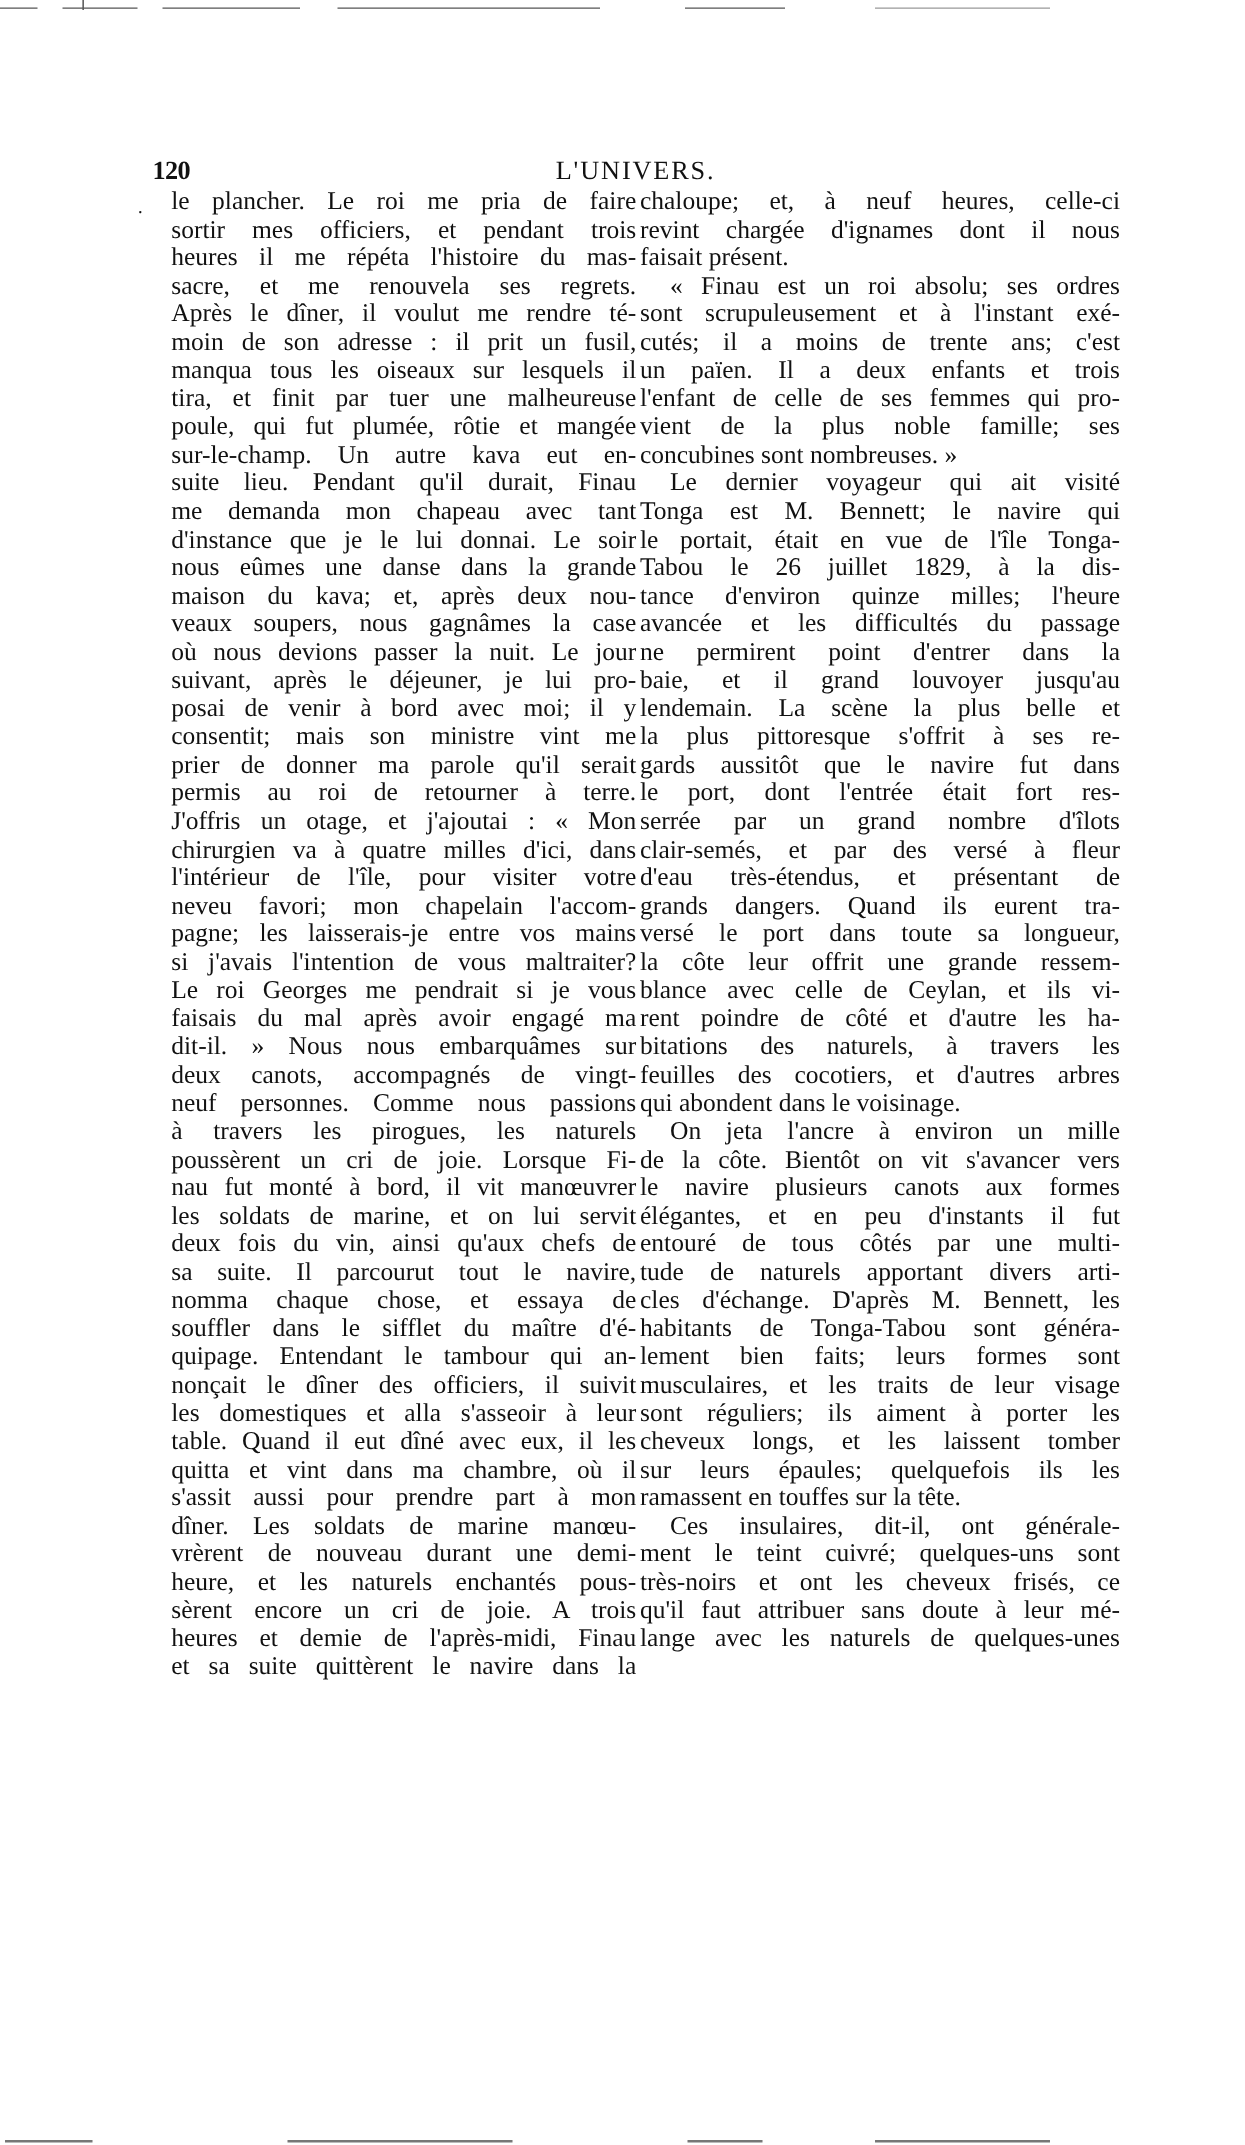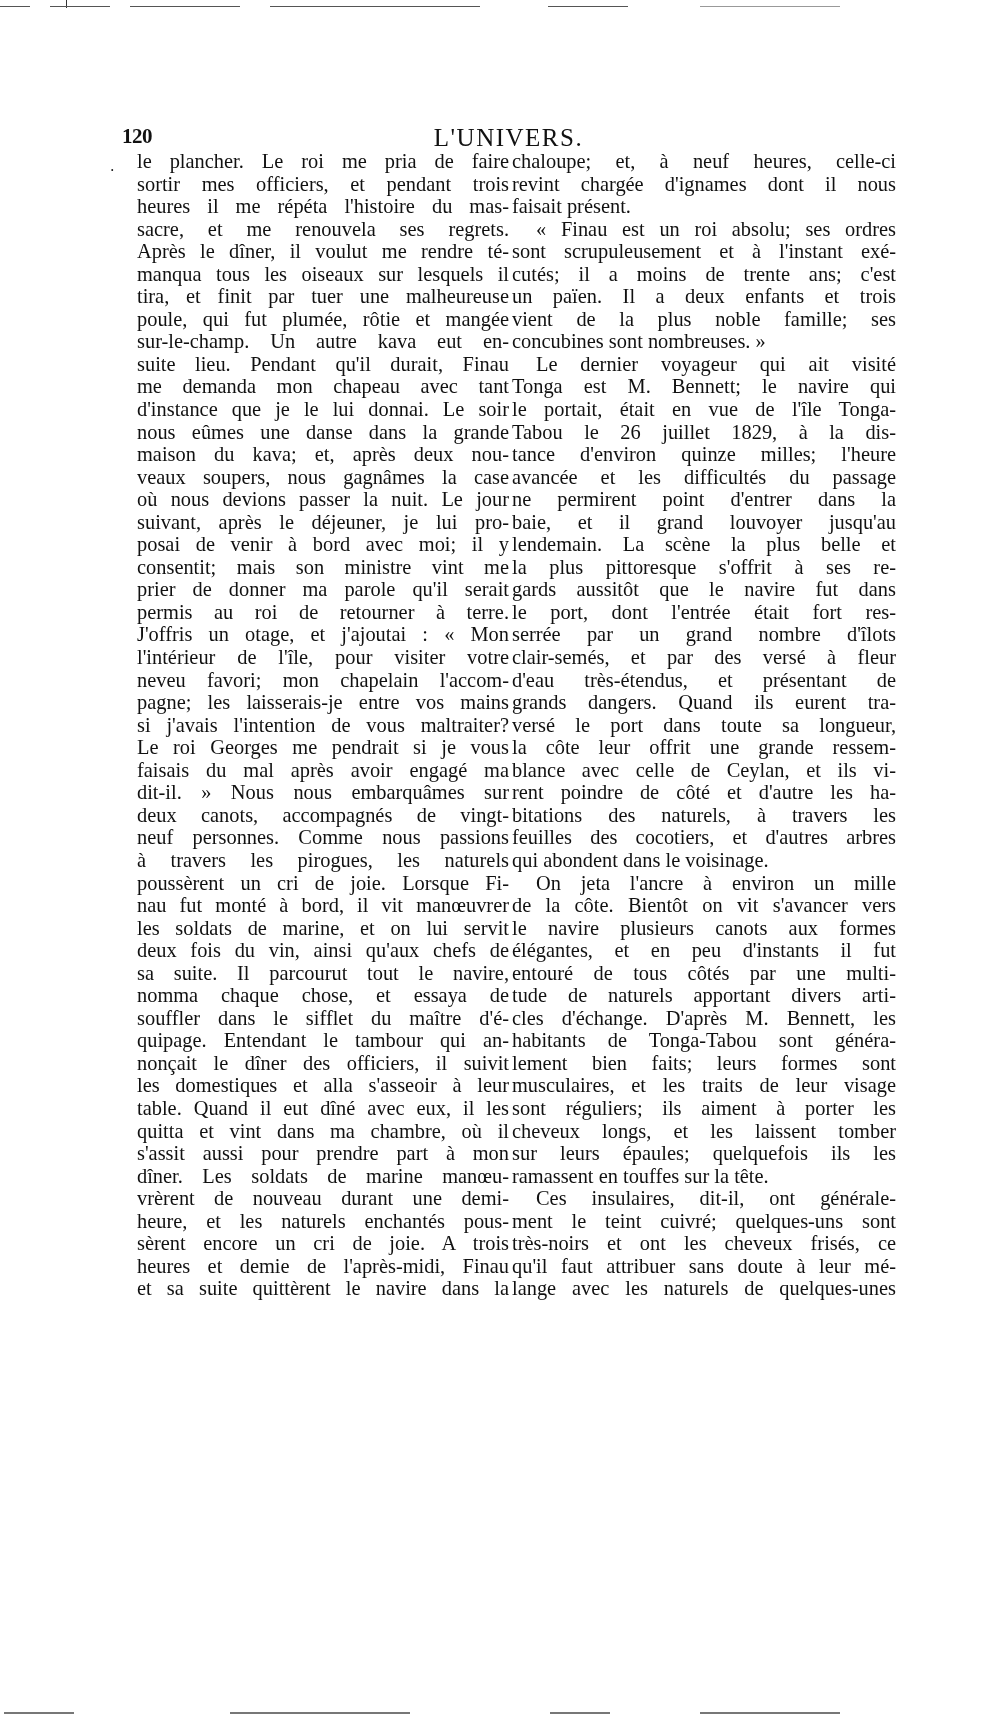--- a/index.html
+++ b/index.html
@@ -4,21 +4,21 @@
   <style>
     html, body { margin: 0; padding: 0; background: #ffffff; }
     body { width: 996px; height: 1716px; position: relative; overflow: hidden; font-family: "DejaVu Serif", "Liberation Serif", serif; color: #111; }
     .scan-top { position: absolute; left: 0; top: 0; width: 996px; height: 12px; }
     .scan-top span { position: absolute; top: 6px; height: 1px; background: #555; }
     .scan-tick { position: absolute; left: 66px; top: 0; width: 1px; height: 8px; background: #333; }
     .scan-bottom { position: absolute; left: 0; top: 1710px; width: 996px; height: 6px; }
     .scan-bottom span { position: absolute; top: 2px; height: 2px; background: #777; }
     .header { position: absolute; left: 122px; top: 124px; width: 773px; height: 28px; }
     .page-number { position: absolute; left: 0; top: 0; font-family: "Liberation Serif", serif; font-weight: bold; font-size: 21px; letter-spacing: -0.5px; }
-    .running-head { position: absolute; left: 0; width: 773px; top: 0; text-align: center; font-family: "Liberation Serif", serif; font-size: 25px; letter-spacing: 1.5px; }
+    .running-head { position: absolute; left: 0; width: 773px; top: 0; text-align: center; font-family: "Liberation Serif", serif; font-size: 21px; letter-spacing: 1.5px; }
     .column { position: absolute; top: 150px; font-family: "Liberation Serif", serif; font-size: 20.4px; line-height: 22.55px; }
     .col-left { left: 137px; width: 372px; }
     .col-right { left: 512px; width: 384px; }
     .line { display: block; white-space: nowrap; text-align: justify; text-align-last: justify; height: 22.55px; overflow: visible; }
     .line.last { text-align-last: left; }
     .line.indent { padding-left: 24px; }
     .stray-dot { position: absolute; left: 110px; top: 158px; font-size: 14px; }
   </style>
 </head>
 <body>
@@ -39,37 +39,39 @@
 </div>
 
 <span class="stray-dot">.</span>
 
 <div class="column col-left" id="col-left">
     <span class="line">le plancher. Le roi me pria de faire</span>
     <span class="line">sortir mes officiers, et pendant trois</span>
     <span class="line">heures il me répéta l'histoire du mas-</span>
     <span class="line">sacre, et me renouvela ses regrets.</span>
     <span class="line">Après le dîner, il voulut me rendre té-</span>
+    <span class="line">moin de son adresse : il prit un fusil,</span>
     <span class="line">manqua tous les oiseaux sur lesquels il</span>
     <span class="line">tira, et finit par tuer une malheureuse</span>
     <span class="line">poule, qui fut plumée, rôtie et mangée</span>
     <span class="line">sur-le-champ. Un autre kava eut en-</span>
     <span class="line">suite lieu. Pendant qu'il durait, Finau</span>
     <span class="line">me demanda mon chapeau avec tant</span>
     <span class="line">d'instance que je le lui donnai. Le soir</span>
     <span class="line">nous eûmes une danse dans la grande</span>
     <span class="line">maison du kava; et, après deux nou-</span>
     <span class="line">veaux soupers, nous gagnâmes la case</span>
     <span class="line">où nous devions passer la nuit. Le jour</span>
     <span class="line">suivant, après le déjeuner, je lui pro-</span>
     <span class="line">posai de venir à bord avec moi; il y</span>
     <span class="line">consentit; mais son ministre vint me</span>
     <span class="line">prier de donner ma parole qu'il serait</span>
     <span class="line">permis au roi de retourner à terre.</span>
     <span class="line">J'offris un otage, et j'ajoutai : « Mon</span>
+    <span class="line">chirurgien va à quatre milles d'ici, dans</span>
     <span class="line">l'intérieur de l'île, pour visiter votre</span>
     <span class="line">neveu favori; mon chapelain l'accom-</span>
     <span class="line">pagne; les laisserais-je entre vos mains</span>
     <span class="line">si j'avais l'intention de vous maltraiter?</span>
     <span class="line">Le roi Georges me pendrait si je vous</span>
     <span class="line">faisais du mal après avoir engagé ma</span>
     <span class="line">dit-il. » Nous nous embarquâmes sur</span>
     <span class="line">deux canots, accompagnés de vingt-</span>
     <span class="line">neuf personnes. Comme nous passions</span>
     <span class="line">à travers les pirogues, les naturels</span>
@@ -94,20 +96,21 @@
     <span class="line">et sa suite quittèrent le navire dans la</span>
   </div>
 <div class="column col-right" id="col-right">
     <span class="line">chaloupe; et, à neuf heures, celle-ci</span>
     <span class="line">revint chargée d'ignames dont il nous</span>
     <span class="line last">faisait présent.</span>
     <span class="line indent">« Finau est un roi absolu; ses ordres</span>
     <span class="line">sont scrupuleusement et à l'instant exé-</span>
     <span class="line">cutés; il a moins de trente ans; c'est</span>
     <span class="line">un païen. Il a deux enfants et trois</span>
+    <span class="line">l'enfant de celle de ses femmes qui pro-</span>
     <span class="line">vient de la plus noble famille; ses</span>
     <span class="line last">concubines sont nombreuses. »</span>
     <span class="line indent">Le dernier voyageur qui ait visité</span>
     <span class="line">Tonga est M. Bennett; le navire qui</span>
     <span class="line">le portait, était en vue de l'île Tonga-</span>
     <span class="line">Tabou le 26 juillet 1829, à la dis-</span>
     <span class="line">tance d'environ quinze milles; l'heure</span>
     <span class="line">avancée et les difficultés du passage</span>
     <span class="line">ne permirent point d'entrer dans la</span>
     <span class="line">baie, et il grand louvoyer jusqu'au</span>

